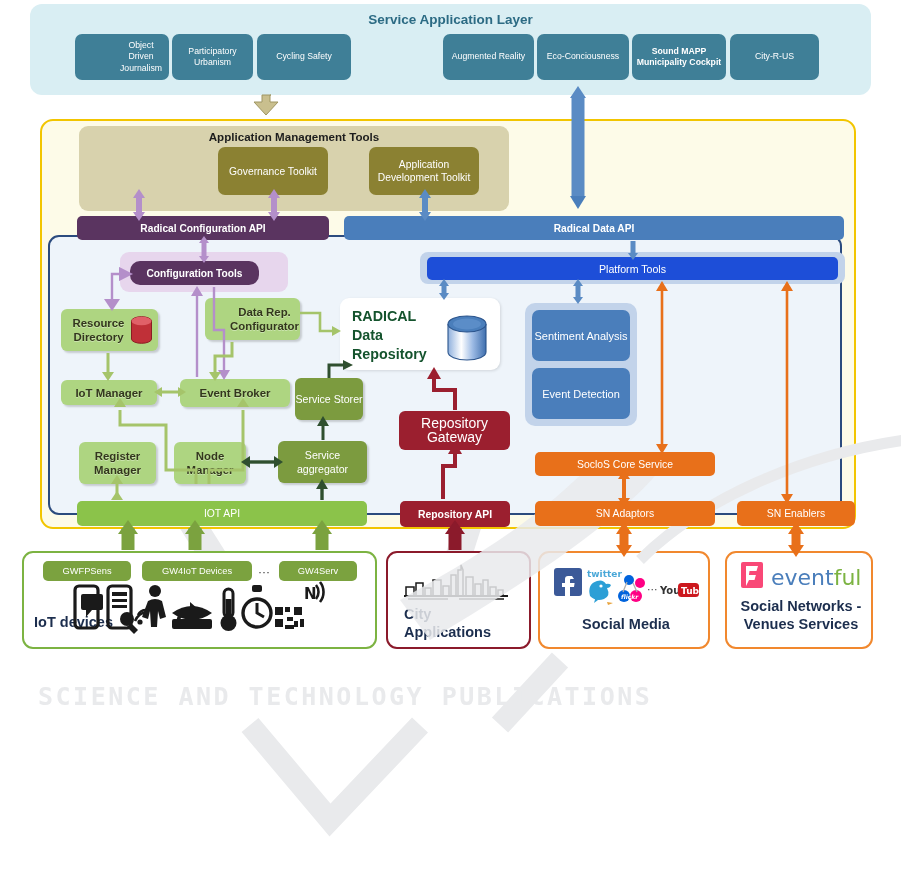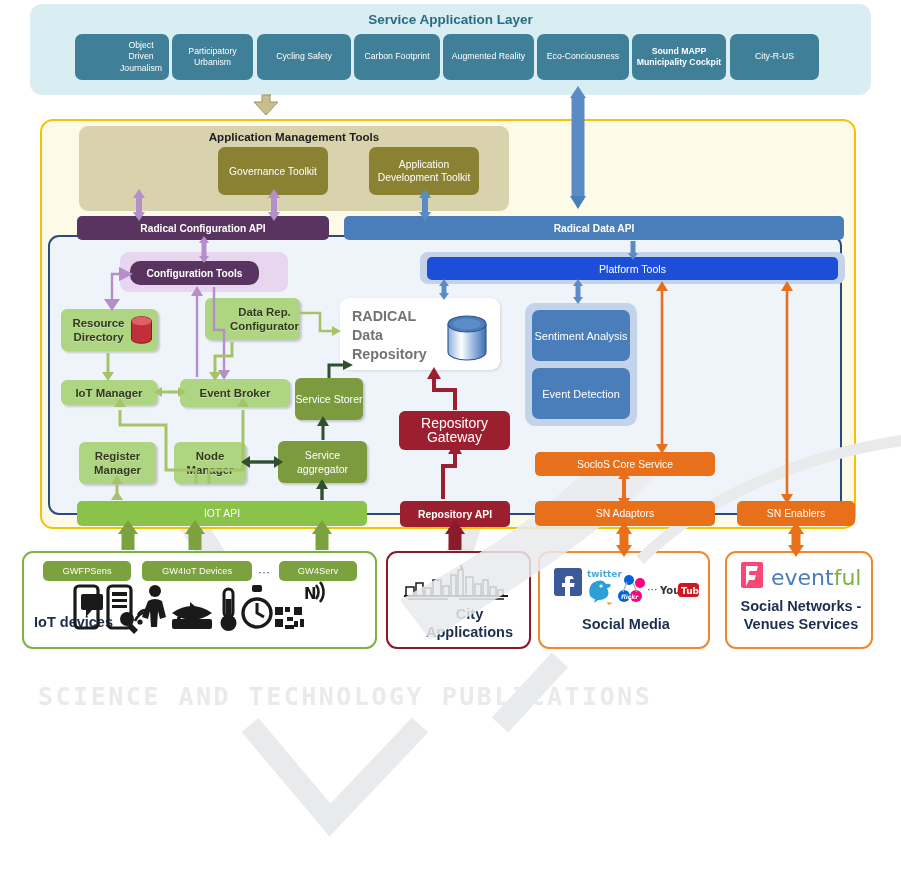--- a/index.html
+++ b/index.html
@@ -59,21 +59,21 @@
   #g-agg{left:278px;top:441px;width:89px;height:42px;}
   #iotapi{left:77px;top:501px;width:290px;height:25px;background:#8bc34a;border-radius:5px;
           color:#ffffff;font-size:10.4px;z-index:7;}
   
   .cyl-red{position:absolute;right:5px;top:7px;width:23px;height:28px;z-index:7;}
 
   
   #rdr{left:340px;top:298px;width:160px;height:72px;background:#ffffff;border-radius:9px;z-index:6;
        box-shadow:1px 1px 3px rgba(0,0,0,.12);}
   #rdr-text{position:absolute;left:12px;top:9px;font-size:14.3px;line-height:19px;
-            font-weight:bold;color:#737373;}
+            font-weight:bold;color:#14532d;}
   #rdr-cyl{position:absolute;left:106px;top:17px;width:42px;height:46px;}
 
   
   #repgw{left:399px;top:411px;width:111px;height:39px;background:#9b1f2f;border-radius:6px;
          color:#fff;font-size:14px;line-height:13.5px;z-index:7;}
   #repapi{left:400px;top:501px;width:110px;height:26px;background:#9b1f2f;border-radius:5px;
           color:#fff;font-size:10.4px;font-weight:bold;z-index:7;}
 
   
   #ptools-wrap{left:420px;top:252px;width:425px;height:32px;background:#c2d3ea;border-radius:8px;z-index:5;}
@@ -126,21 +126,20 @@
 <svg class="abs" id="arrows-bg">
   <path d="M600 455 C540 520 470 560 400 600 L430 640 C520 585 610 530 660 470 Z" fill="#e9eaec" opacity="0.85"></path>
   <path d="M905 440 C800 455 700 500 640 560" stroke="#e9eaec" stroke-width="11" fill="none"></path>
 </svg>
 
 <div class="abs" id="sal">
   <div class="abs" id="sal-title">Service Application Layer</div>
 <div class="abs ctr sal-chip" style="left: 45px; width: 94px; padding-left: 40px;">Object Driven Journalism</div>
     <div class="abs ctr sal-chip" style="left: 142px; width: 81px;">Participatory Urbanism</div>
     <div class="abs ctr sal-chip" style="left: 227px; width: 94px;">Cycling Safety</div>
-    <div class="abs ctr sal-chip" style="left: 324px; width: 86px;">Carbon Footprint</div>
     <div class="abs ctr sal-chip" style="left: 413px; width: 91px;">Augmented Reality</div>
     <div class="abs ctr sal-chip" style="left: 507px; width: 92px;">Eco-Conciousness</div>
     <div class="abs ctr sal-chip" style="left: 602px; width: 94px; font-weight: bold;">Sound MAPP Municipality Cockpit</div>
     <div class="abs ctr sal-chip" style="left: 700px; width: 89px;">City-R-US</div>
   </div>
 
 <div class="abs" id="yellowbox"></div>
 
 <div class="abs" id="amt">
   <div class="abs" id="amt-title">Application Management Tools</div>
@@ -269,21 +268,21 @@
       <path d="M62 32 l0 -18 l7 0 l0 18"></path>
         <path d="M71 32 l0 -11 l6 0 l0 11"></path>
       <path d="M79 32 l0 -15 l5 0 l0 15"></path>
         <path d="M86 32 l0 -8 l6 0 l0 8"></path>
       <path d="M94 32 l0 -5 l5 0 l0 5"></path>
       <path d="M0 33 l104 0" stroke-width="2.2"></path>
       <path d="M4 36 l40 0"></path>
         <path d="M55 36 l45 0"></path>
     </g>
   </svg>
-  <div class="srclabel ctr" style="left:9px;top:52px;width:145px;text-align:center;display:block;">
+  <div class="srclabel ctr" style="left:16px;top:52px;width:145px;text-align:left;display:block;">
     <div>City</div>
     <div>Applications</div>
   </div>
 </div>
 
 <div class="abs srcbox" id="src-sm">
   <svg style="position:absolute;left:14px;top:10px;" width="146" height="42" viewBox="0 0 146 42">
     <rect x="0" y="5" width="28" height="28" rx="3" fill="#3b5998"></rect>
     <path d="M18 13 l-4 0 q-3 0 -3 3 l0 4 l-3 0 l0 4 l3 0 l0 9 l5 0 l0 -9 l4 0 l0.6 -4 l-4.6 0 l0 -3 q0 -1 1 -1 l3 0 z" fill="#ffffff"></path>
     <text x="33" y="14" font-size="9" fill="#4aa8d8" font-family="'DejaVu Sans',sans-serif" font-weight="bold">twitter</text>

